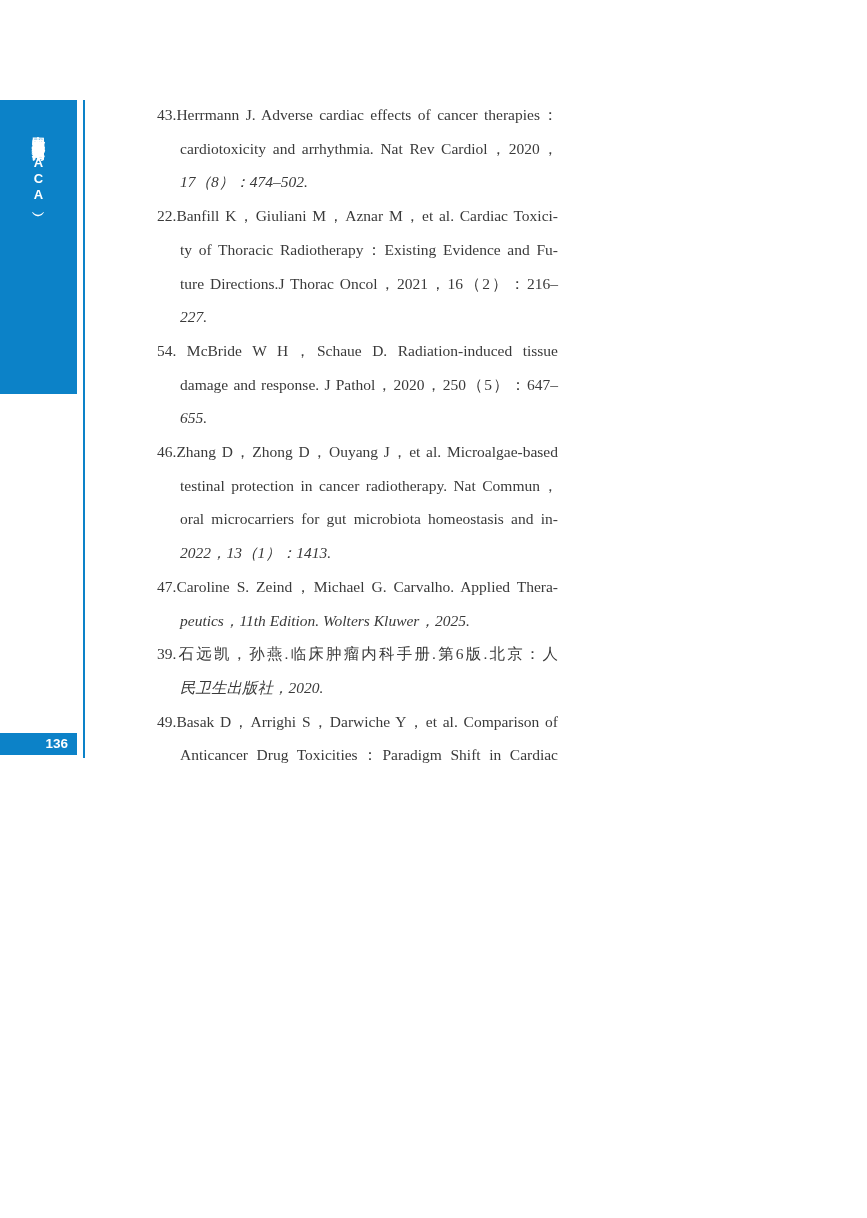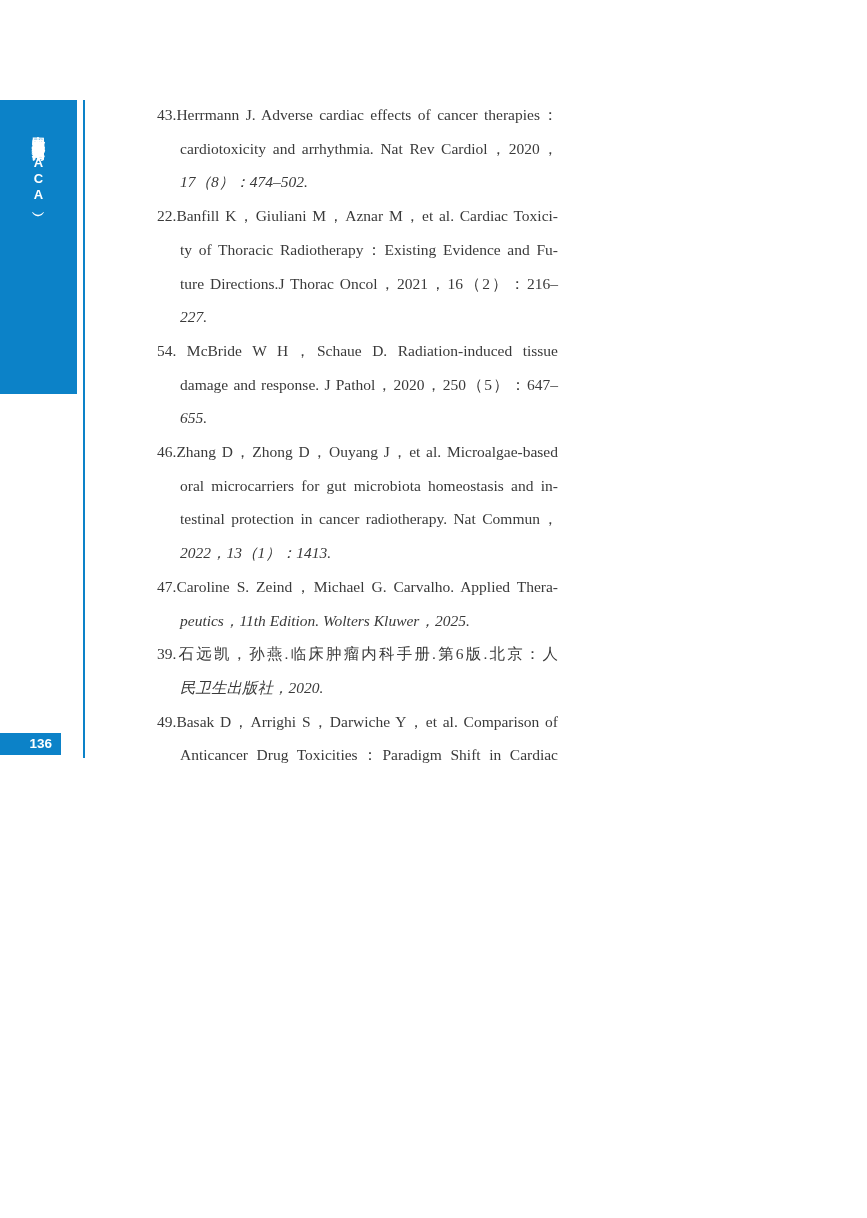--- a/index.html
+++ b/index.html
@@ -41,21 +41,21 @@
     position: absolute;
     left: 83px; top: 100px;
     width: 2px; height: 658px;
     background: var(--accent);
   }
 
   
   .page-number-box {
     position: absolute;
     left: 0; top: 733px;
-    width: 61px; height: 22px;
+    width: 77px; height: 22px;
     background: var(--accent);
     color: #ffffff;
     font-family: "Liberation Sans", "DejaVu Sans", sans-serif;
     font-weight: bold;
     font-size: 13.5px;
     line-height: 22px;
     text-align: right;
     box-sizing: border-box;
     padding-right: 9px;
   }
@@ -106,22 +106,22 @@
         <div class="ref-line">ture Directions.J Thorac Oncol，2021，16（2）：216–</div>
         <div class="ref-line plain">227.</div>
       </div>
       <div class="ref">
         <div class="ref-line first">54. McBride W H，Schaue D. Radiation-induced tissue</div>
         <div class="ref-line">damage and response. J Pathol，2020，250（5）：647–</div>
         <div class="ref-line plain">655.</div>
       </div>
       <div class="ref">
         <div class="ref-line first">46.Zhang D，Zhong D，Ouyang J，et al. Microalgae-based</div>
+        <div class="ref-line">testinal protection in cancer radiotherapy. Nat Commun，</div>
         <div class="ref-line">oral microcarriers for gut microbiota homeostasis and in-</div>
-        <div class="ref-line">testinal protection in cancer radiotherapy. Nat Commun，</div>
         <div class="ref-line plain">2022，13（1）：1413.</div>
       </div>
       <div class="ref">
         <div class="ref-line first">47.Caroline S. Zeind，Michael G. Carvalho. Applied Thera-</div>
         <div class="ref-line plain">peutics，11th Edition. Wolters Kluwer，2025.</div>
       </div>
       <div class="ref">
         <div class="ref-line first">39.石远凯，孙燕.临床肿瘤内科手册.第6版.北京：人</div>
         <div class="ref-line plain">民卫生出版社，2020.</div>
       </div>

